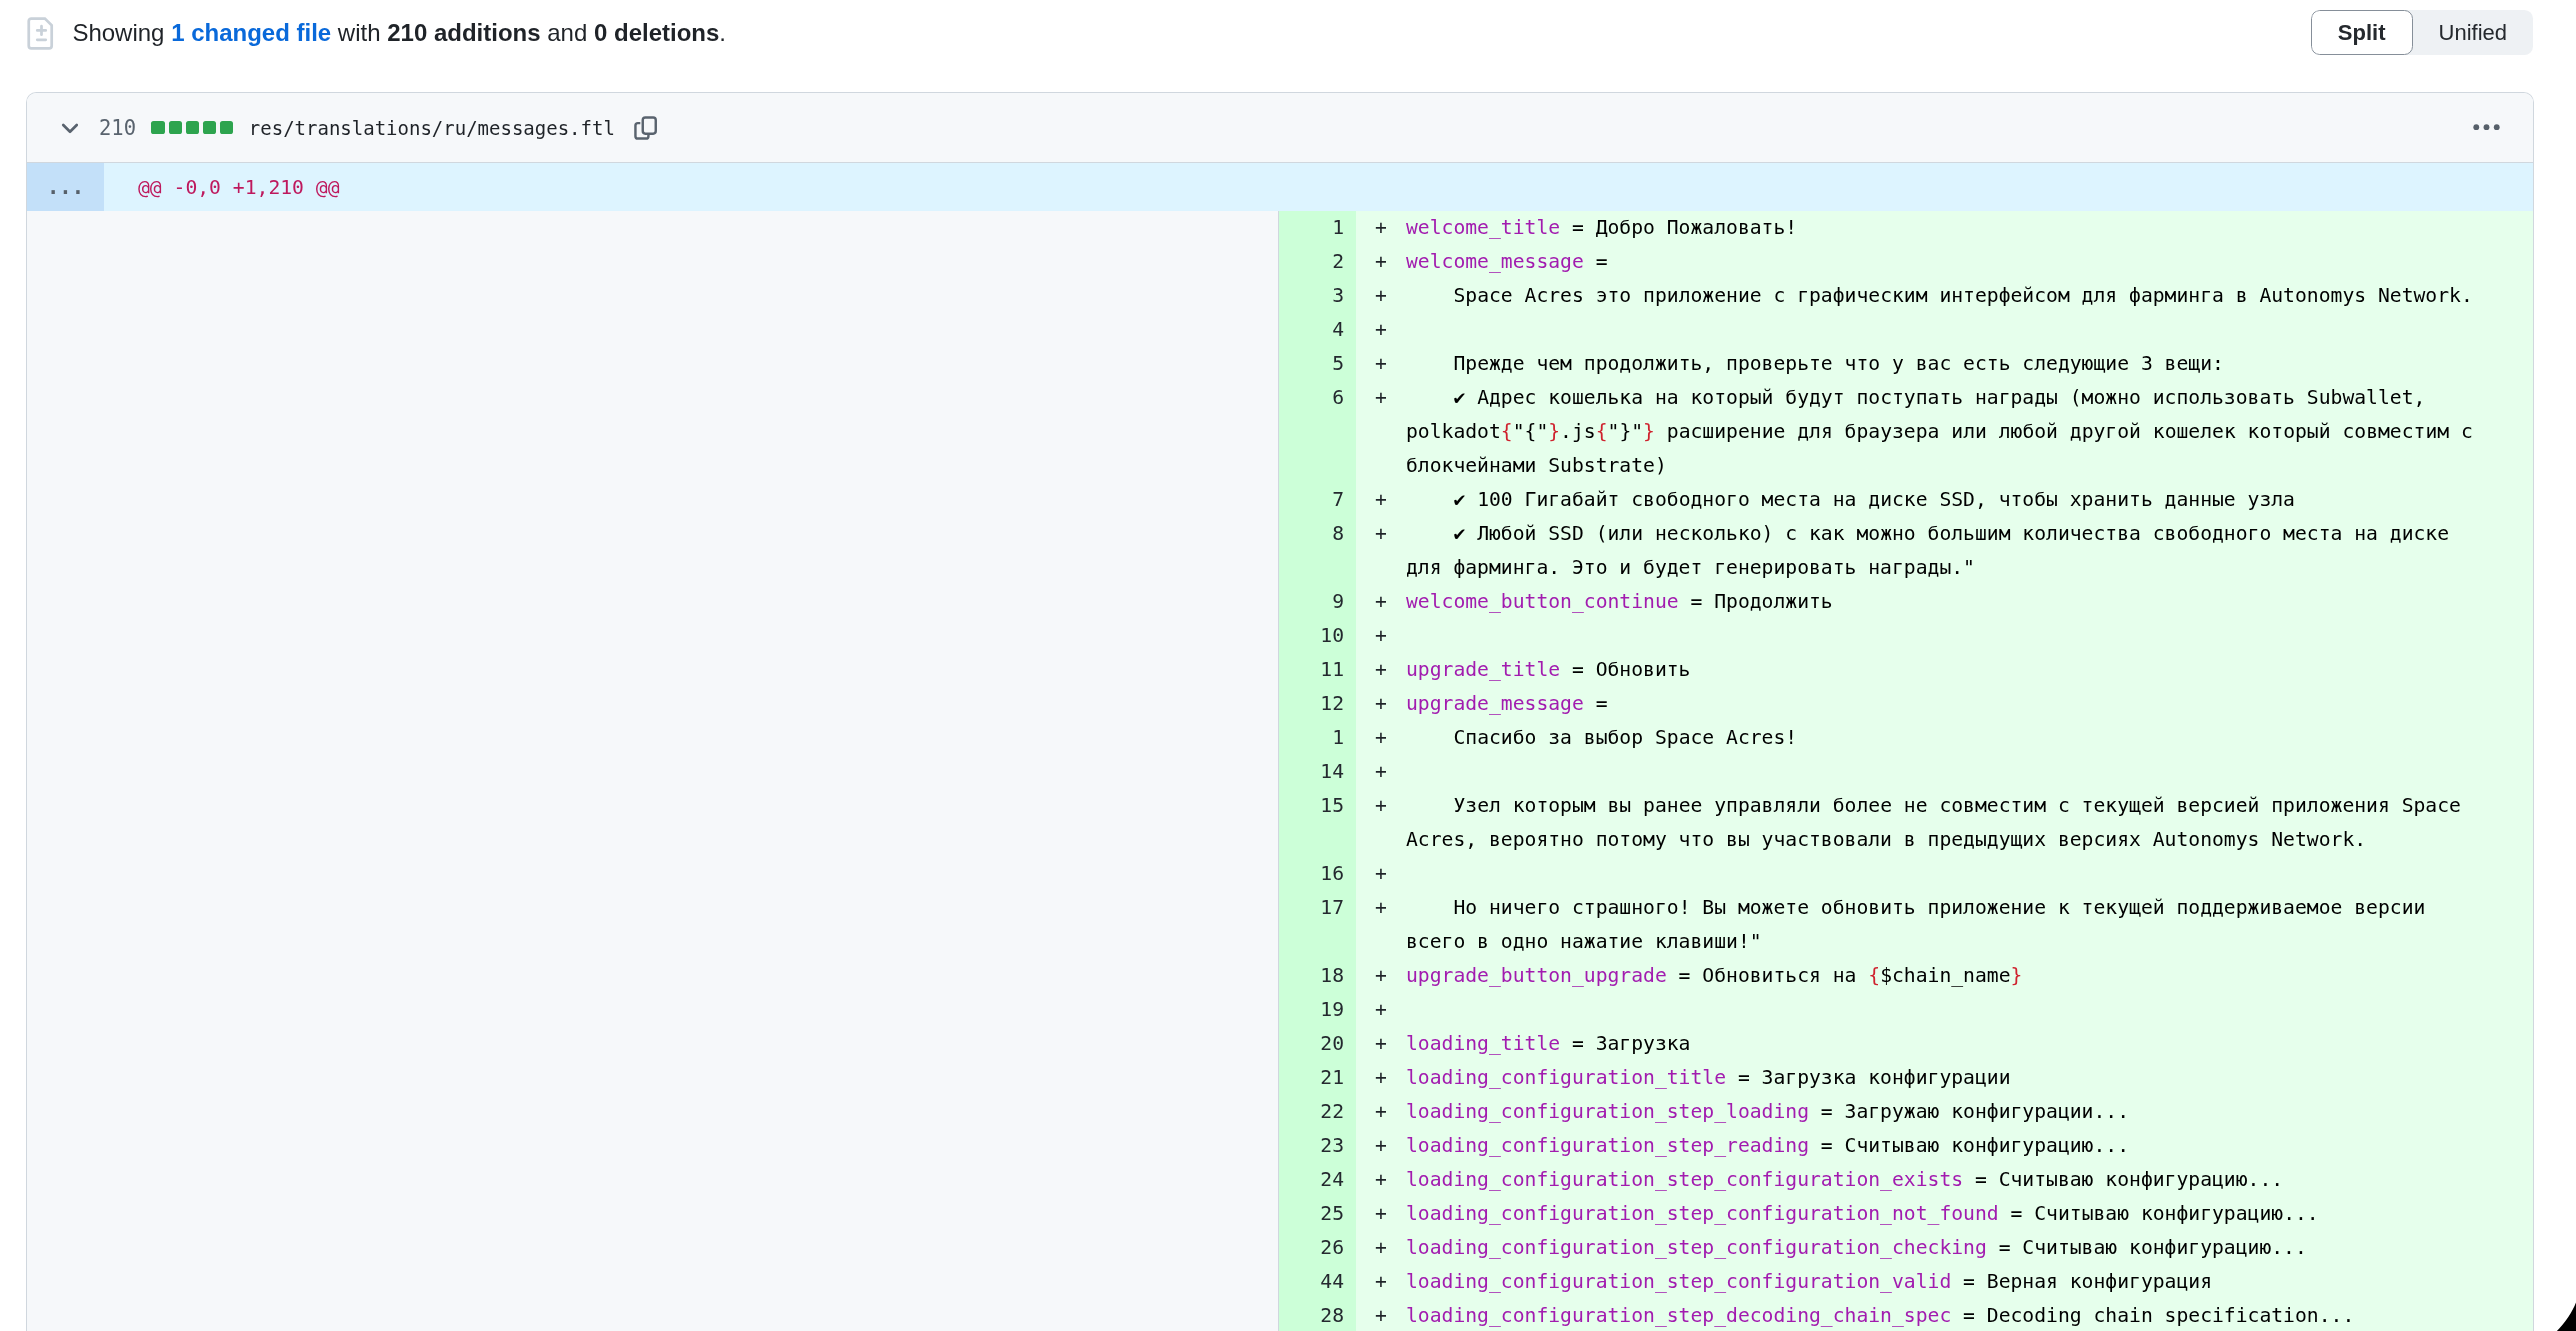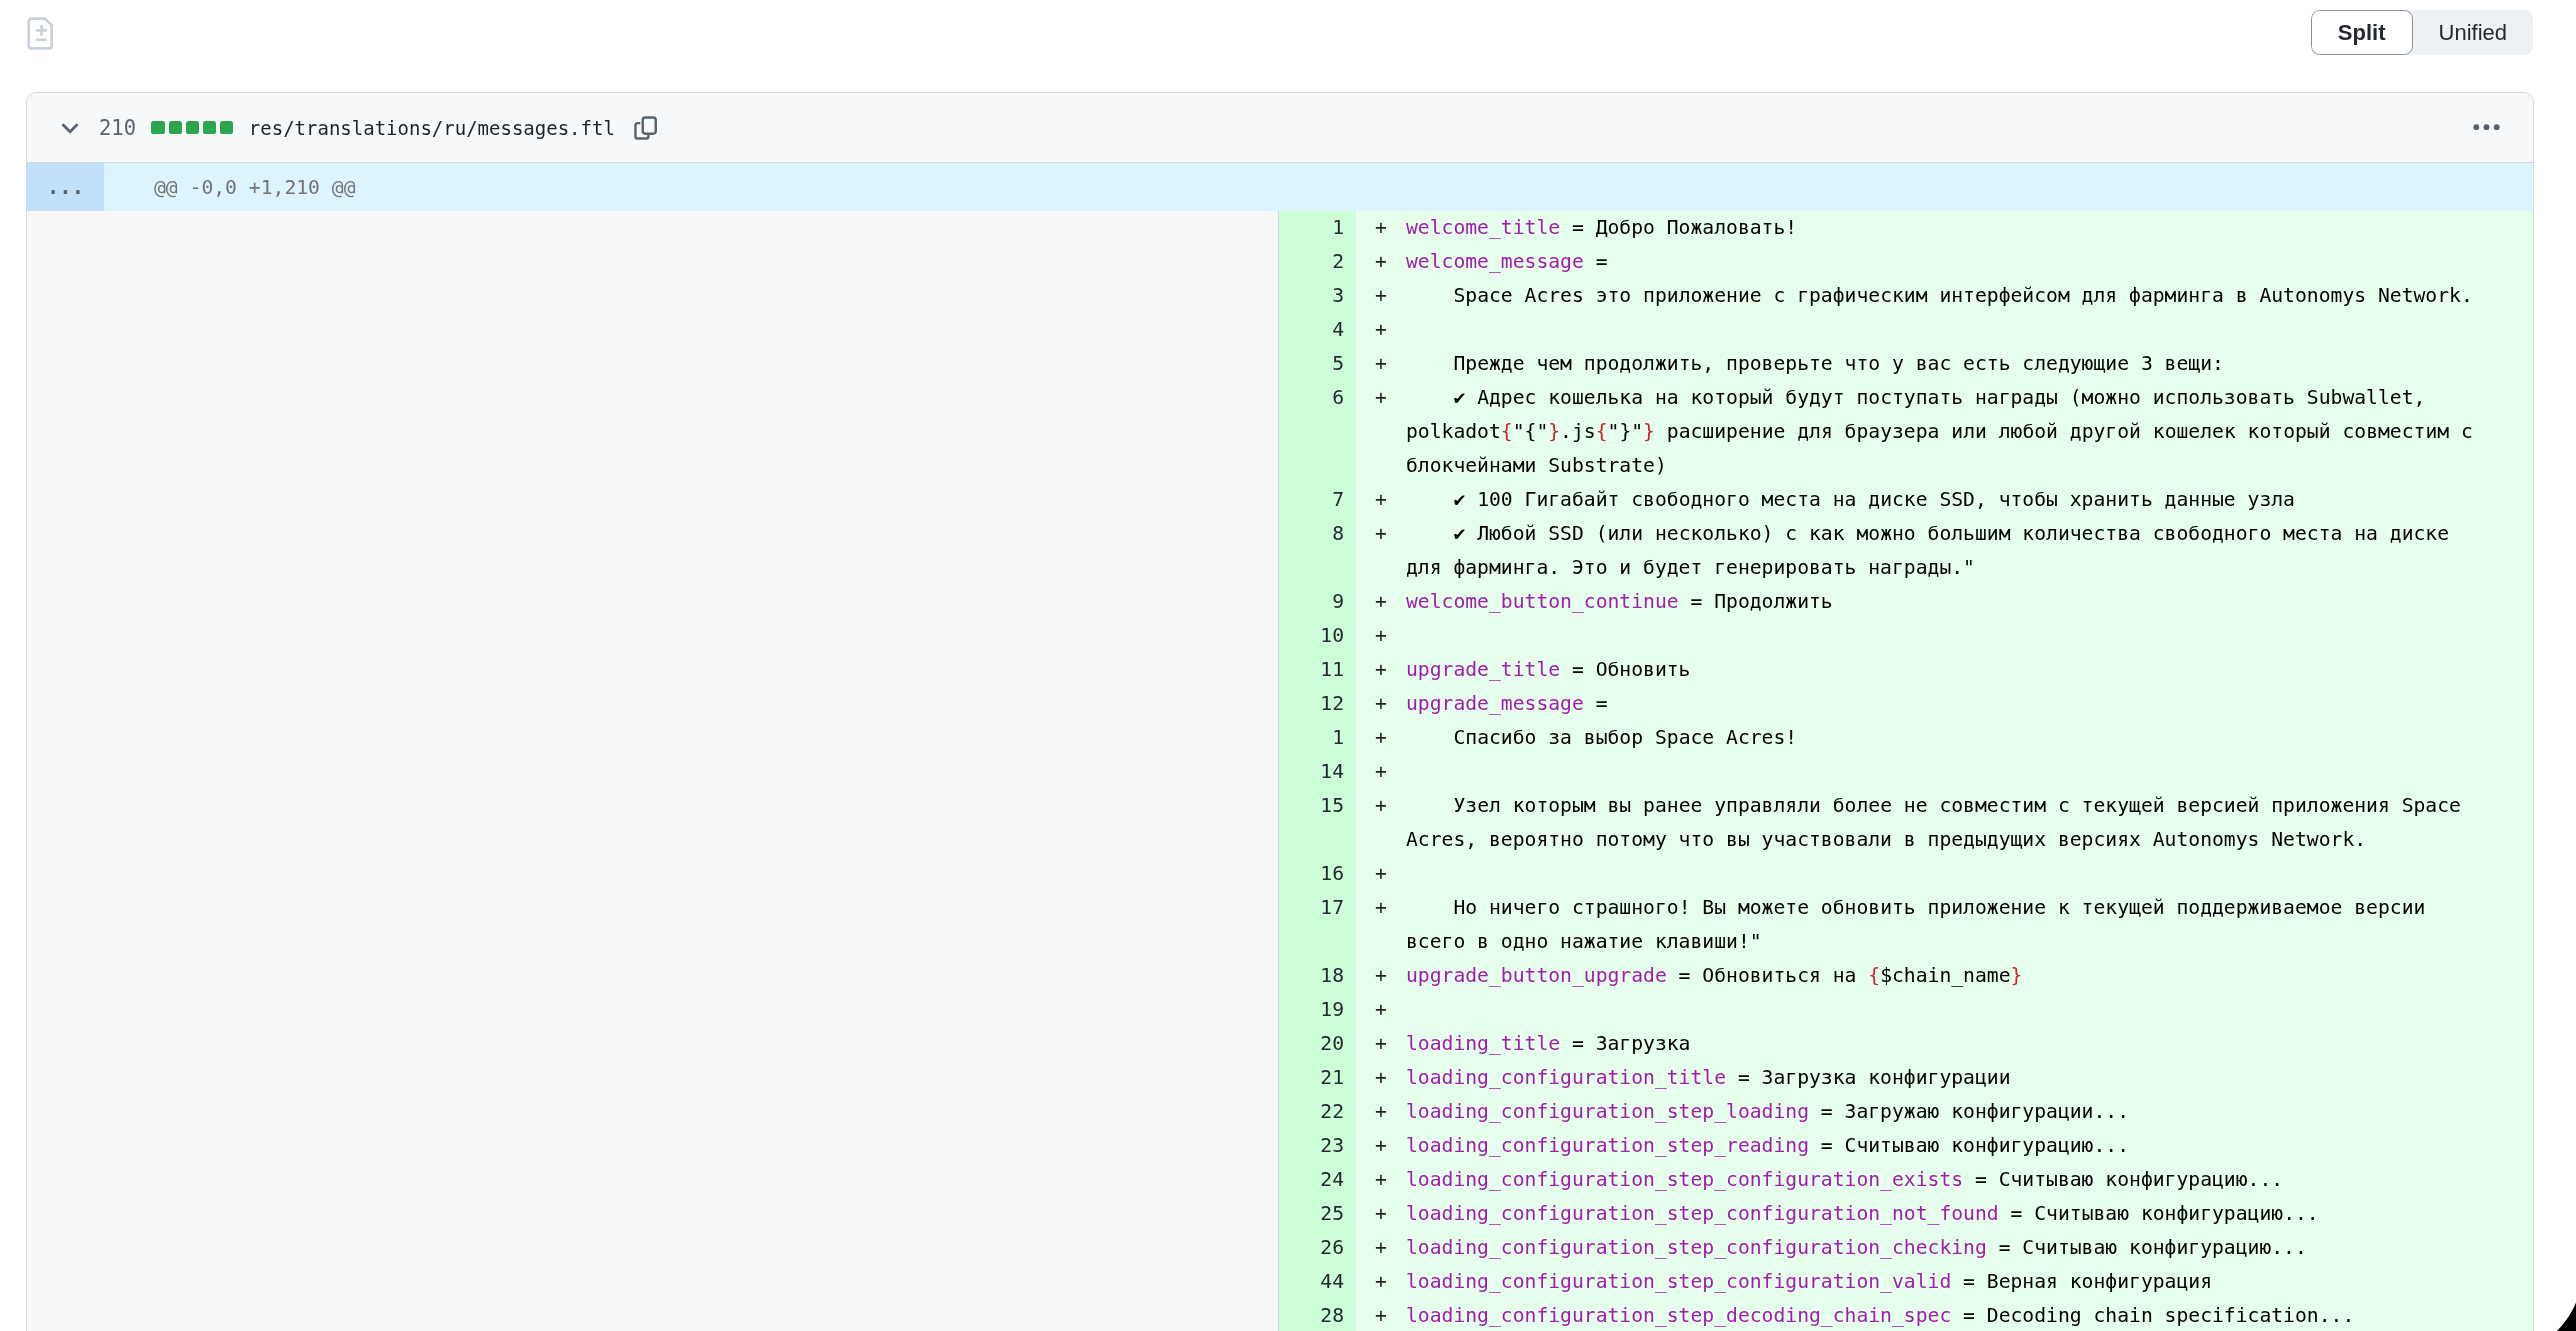--- a/index.html
+++ b/index.html
@@ -39,22 +39,22 @@
   .copy-btn { background:none; border:none; cursor:pointer; margin-left:13.7px;
               width:34px; height:34px; display:flex; align-items:center; justify-content:center; }
   .kebab-btn { background:none; border:none; cursor:pointer; width:41px; height:34px;
                display:flex; align-items:center; justify-content:center; }
 
   
   .hunk-row { height:48px; background:#ddf4ff; display:flex; align-items:stretch; }
   .hunk-expander { width:77px; flex:none; background:#c3e0f9; border:none; cursor:pointer;
                    font-family:"DejaVu Sans Mono", monospace; font-size:20.5px; font-weight:700;
                    color:#57606a; line-height:26px; }
-  .hunk-text { font-family:"DejaVu Sans Mono", monospace; font-size:19.7px; color:#737373;
-               display:flex; align-items:center; padding-left:50px; }
+  .hunk-text { font-family:"DejaVu Sans Mono", monospace; font-size:19.7px; color:#be185d;
+               display:flex; align-items:center; padding-left:34px; }
 
   
   .diff-body { display:flex; align-items:stretch; min-height:1131px; }
   .panel-left { width:1252px; flex:none; background:#f6f8fa; border-right:1.7px solid #d0d7de; }
   .panel-right { flex:1; background:#ffffff; }
 
   .line-row { display:flex; background:#e6ffec; min-height:34px; }
   .ln { width:77px; flex:none; background:#ccffd8; text-align:right; padding-right:12px;
         font-family:"DejaVu Sans Mono", monospace; font-size:19.7px; line-height:34px;
         color:#24292f; cursor:pointer; }
@@ -73,20 +73,21 @@
 
 <div class="page">
 
   <div class="summary-bar">
     <span class="file-diff-icon">
       <svg width="31" height="34" viewBox="0 0 18 20">
         <path d="M3 1.5 h8 l4 4 v12 a1.5 1.5 0 0 1 -1.5 1.5 h-10.5 a1.5 1.5 0 0 1 -1.5 -1.5 v-14.5 a1.5 1.5 0 0 1 1.5 -1.5 z" fill="none" stroke="#c9d1d9" stroke-width="1.6"></path>
         <path d="M9 6 v5 M6.5 8.5 h5 M6.5 14 h5" stroke="#c9d1d9" stroke-width="1.6" stroke-linecap="round"></path>
       </svg>
     </span>
+    <span class="summary-text"><span>Showing </span><a class="link-changed">1 changed file</a><span> with </span><span class="bold">210 additions</span><span> and </span><span class="bold">0 deletions</span><span>.</span></span>
     <div class="spacer"></div>
     <div class="view-toggle">
       <button class="active">Split</button>
       <button>Unified</button>
     </div>
   </div>
 
   <div class="file-card">
     <div class="file-header">
       <button class="chevron-btn">

